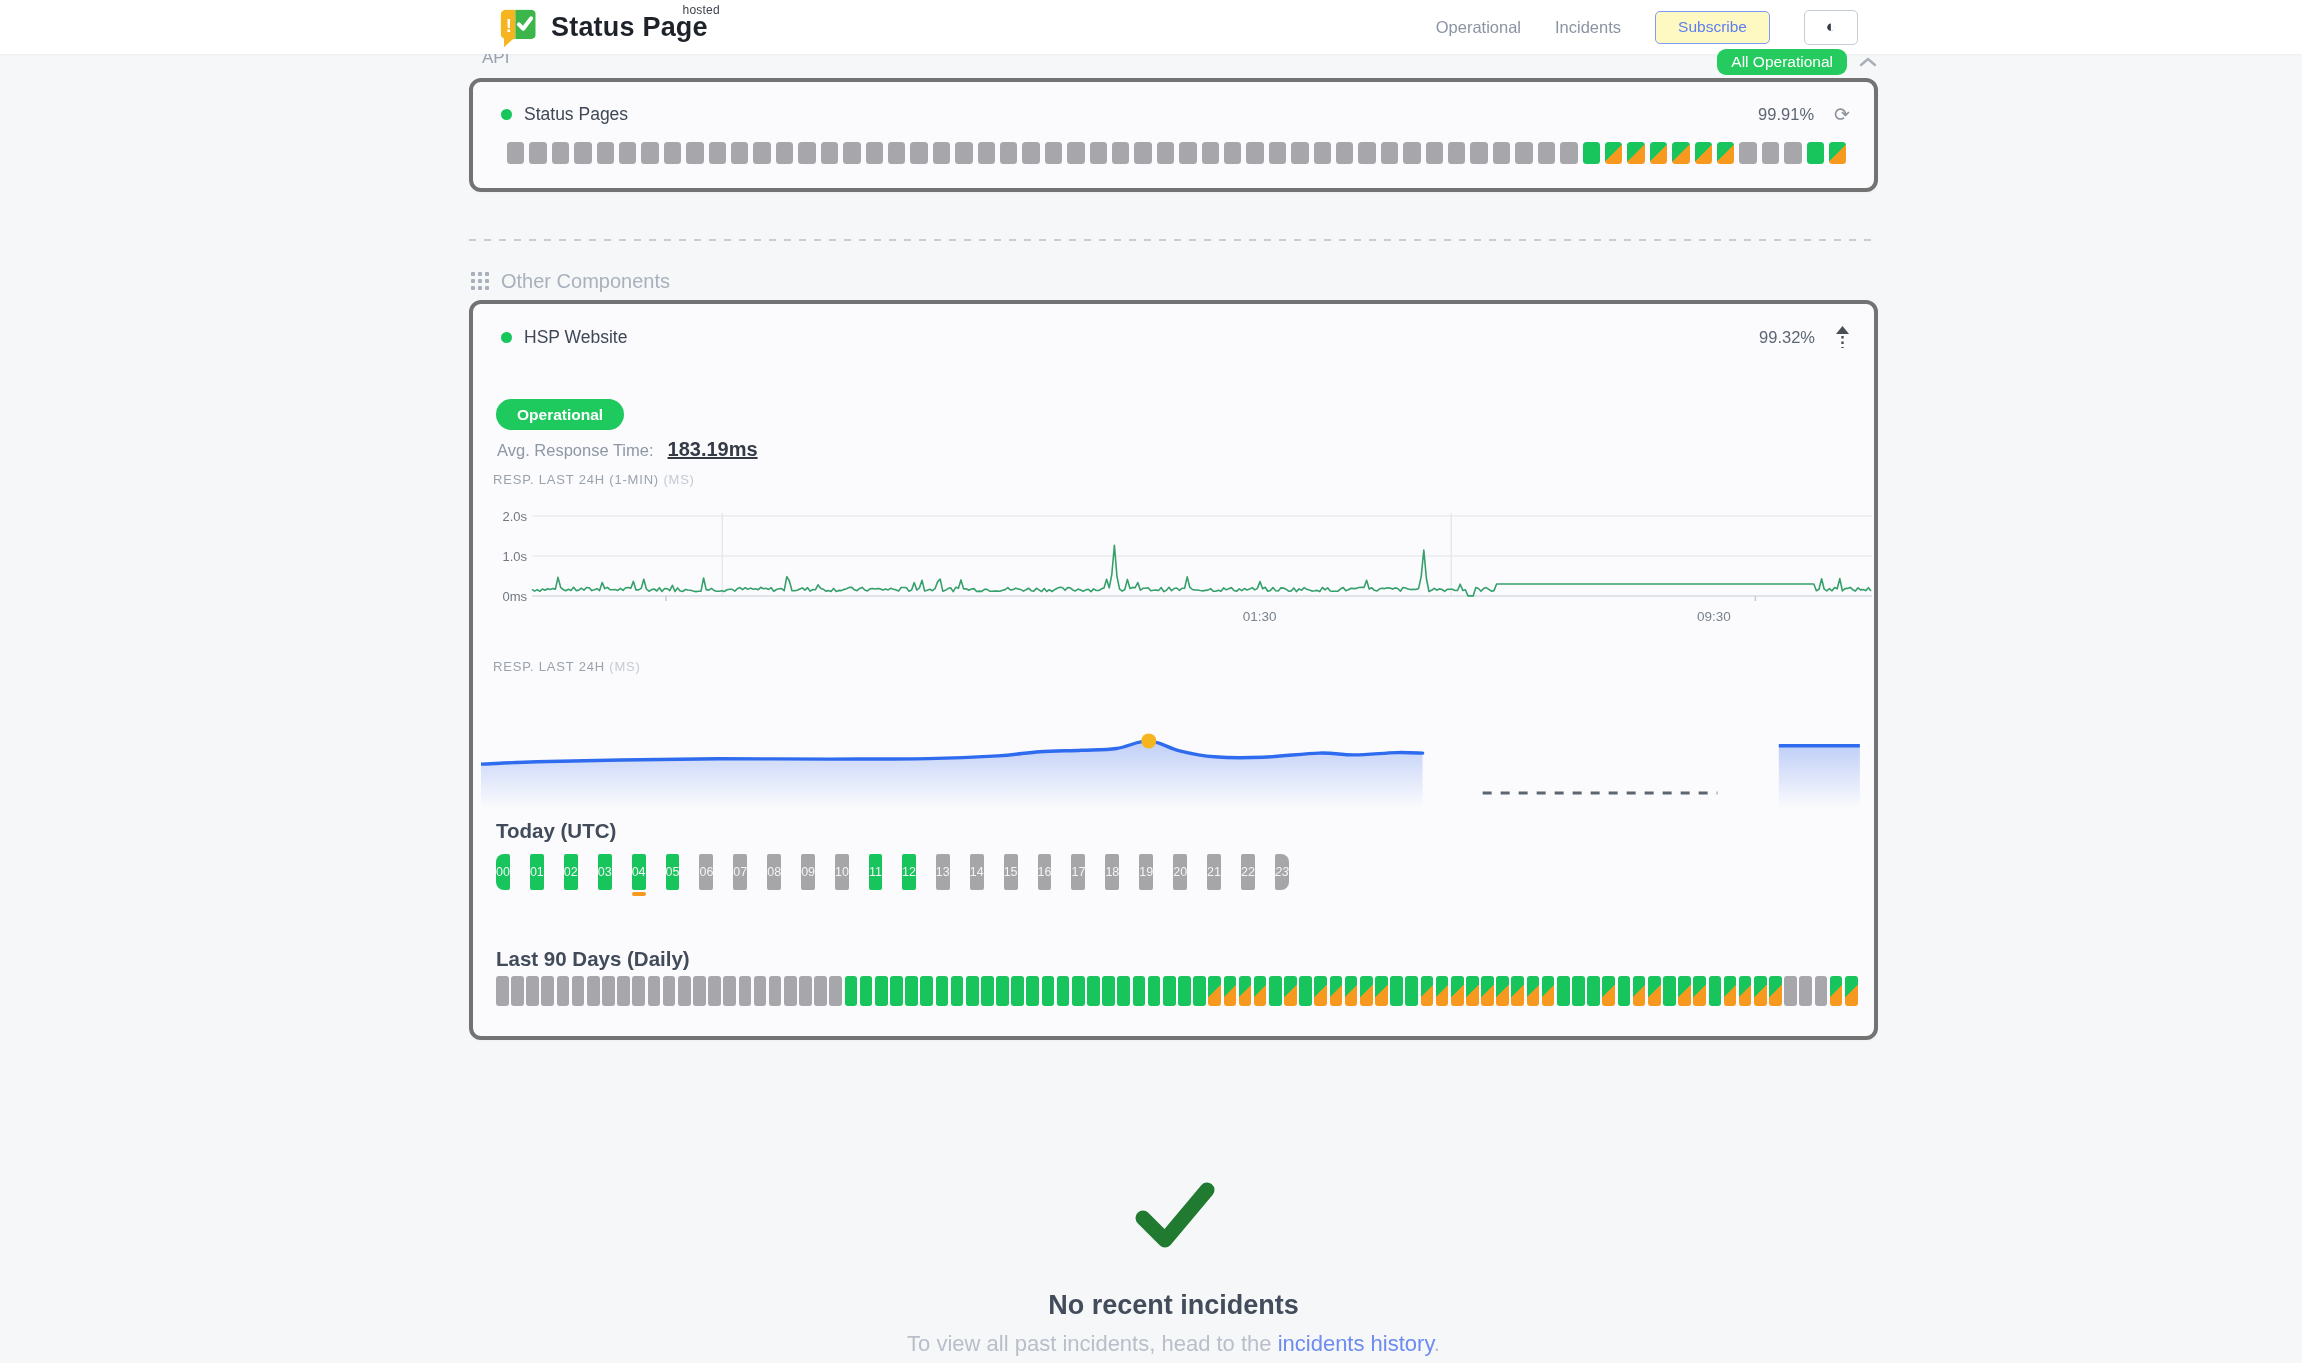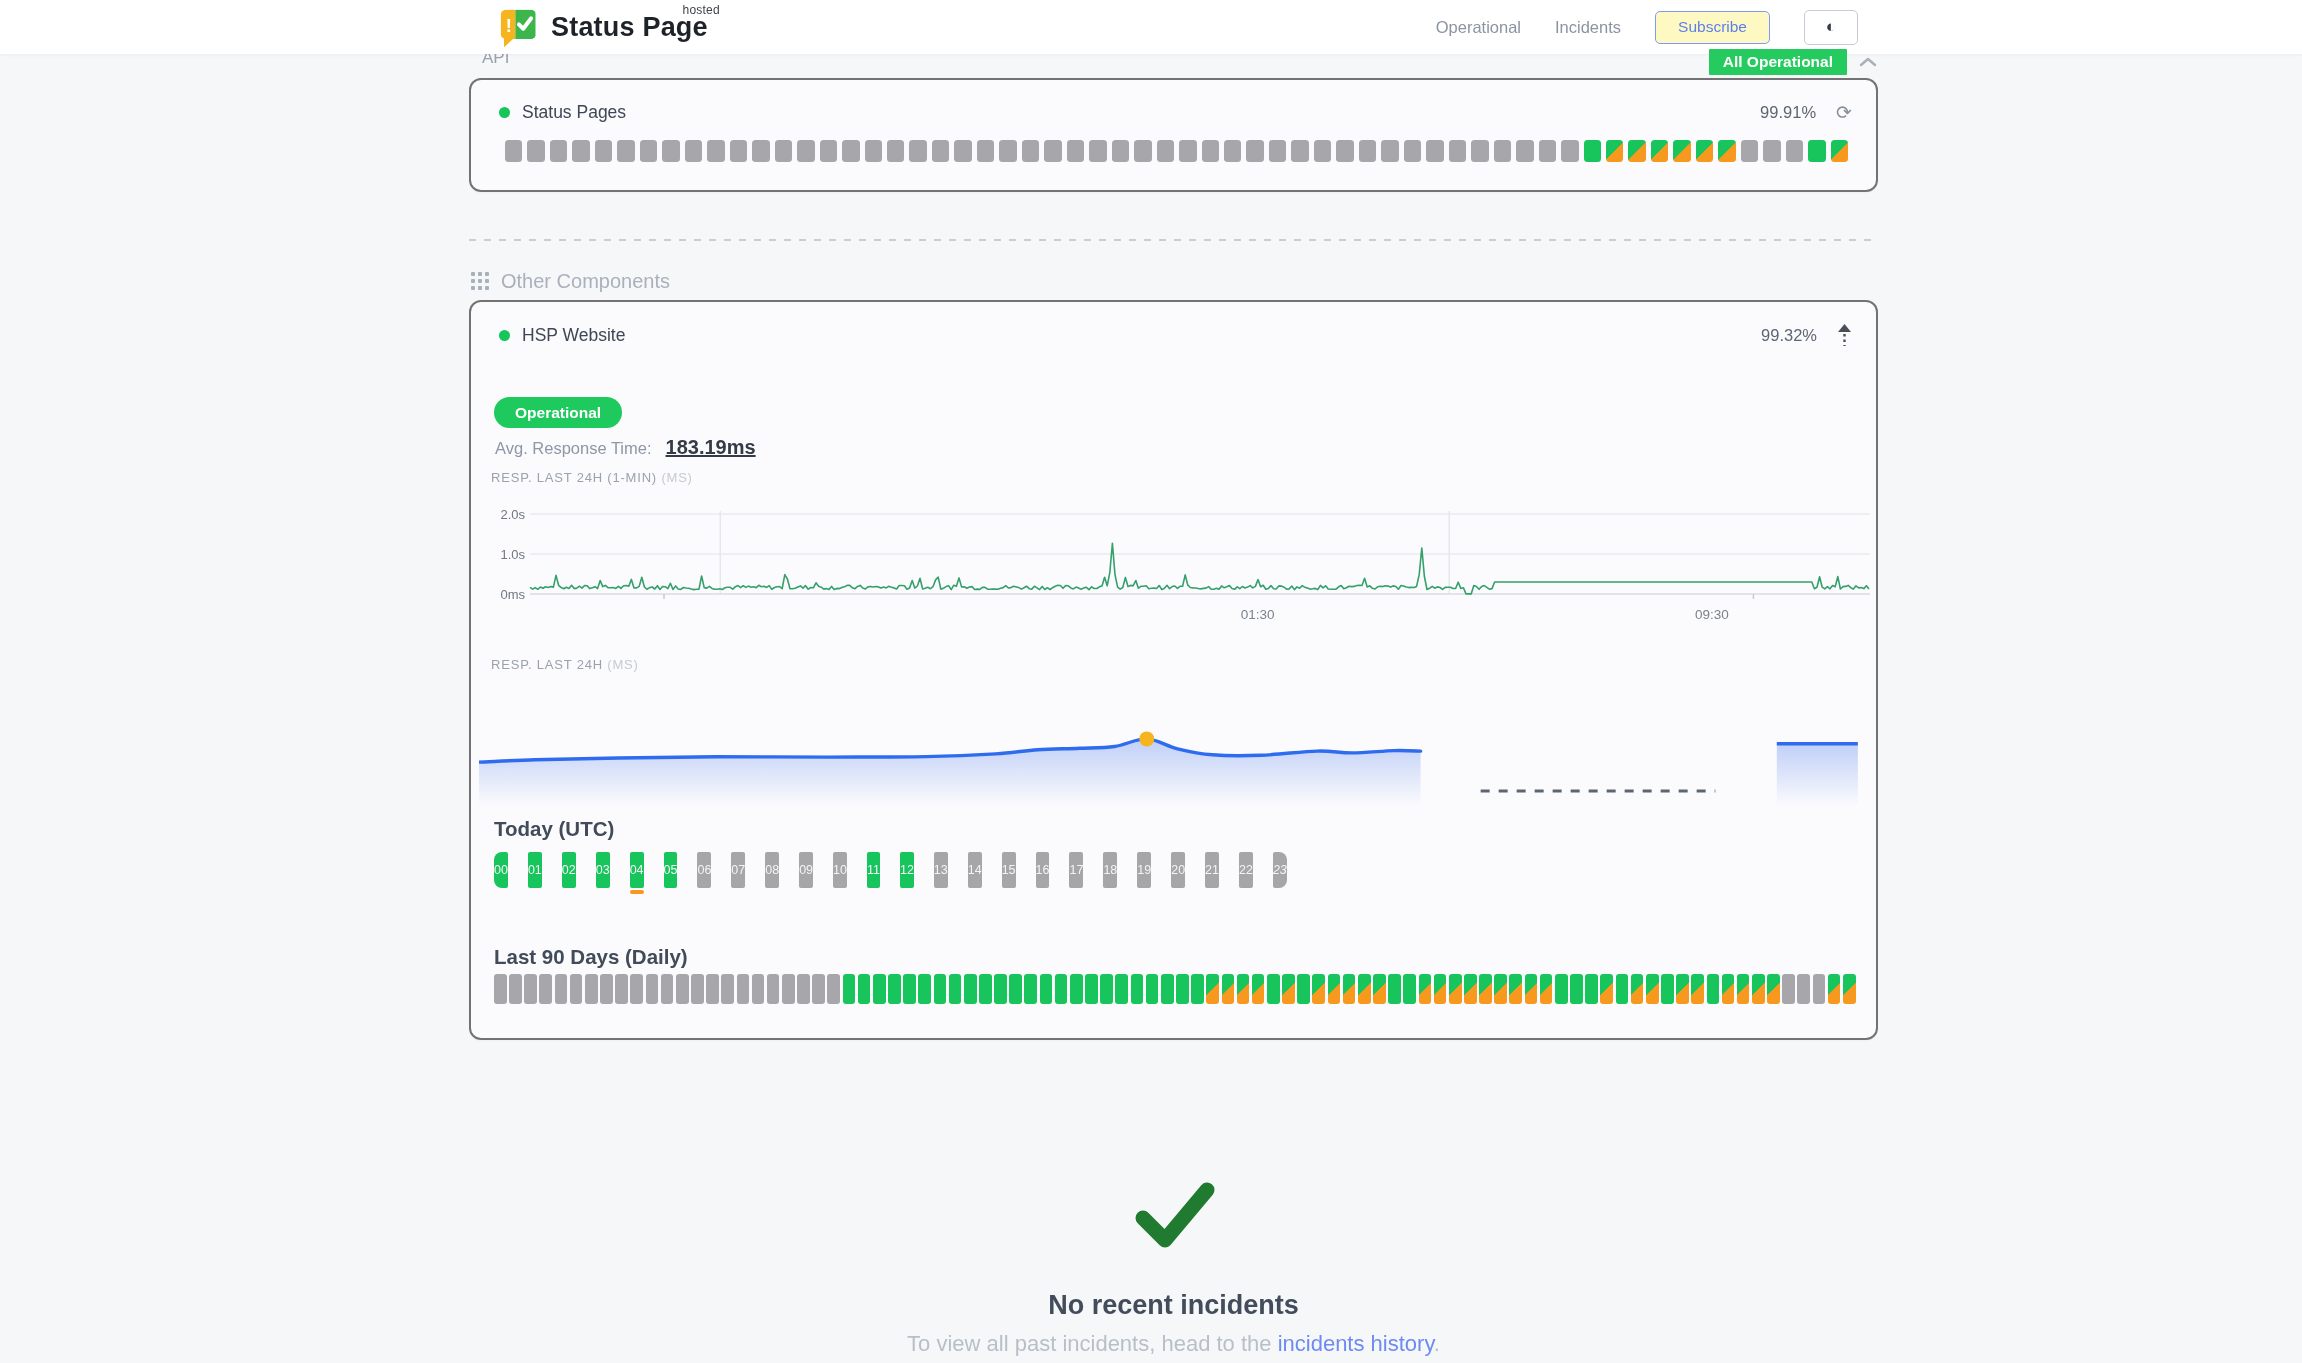--- a/index.html
+++ b/index.html
@@ -11,27 +11,27 @@
   .header-inner{position:absolute;left:469px;width:1409px;height:54px;display:flex;align-items:center;}
   .brand{display:flex;align-items:center;gap:12px;margin-left:28px;}
   .brand-text{position:relative;font-size:27px;font-weight:bold;color:#1e232a;letter-spacing:.2px;}
   .brand-sup{position:absolute;top:-9px;right:-12px;font-size:12px;font-weight:normal;color:#3d434c;}
   .nav{margin-left:auto;display:flex;align-items:center;gap:34px;margin-right:20px;}
   .nav-link{font-size:16.5px;color:#8b94a2;cursor:pointer;}
   .btn-subscribe{height:31px;padding:0 22px;border:1.5px solid #7d9bf5;border-radius:5px;background:#fef9c3;color:#5c7ff0;font-size:15.5px;display:flex;align-items:center;cursor:pointer;}
   .btn-theme{width:52px;height:33px;border:1.5px solid #c6ccd6;border-radius:5px;background:#fff;display:flex;align-items:center;justify-content:center;font-size:17px;color:#343c49;cursor:pointer;}
 
   .badge-row{position:absolute;top:49px;left:469px;width:1409px;display:flex;justify-content:flex-end;align-items:center;gap:11px;z-index:40;}
-  .status-pill{height:26px;padding:0 14px;border-radius:1px;background:#26cb5f;color:#fff;font-size:15.5px;display:flex;align-items:center;font-weight:bold;}
+  .status-pill{height:26px;padding:0 14px;border-radius:9px;background:#26cb5f;color:#fff;font-size:15.5px;display:flex;align-items:center;}
   .chev{width:20px;height:14px;cursor:pointer;display:block;}
 
   .api-label{position:absolute;top:48px;left:482px;z-index:5;font-size:17px;color:#98a1ad;}
 
   
-  .card{position:absolute;left:469px;width:1409px;background:#fbfbfd;border:2px solid #737373;border-radius:12px;box-shadow:0 1px 2px rgba(20,30,50,.03);box-sizing:border-box;}
+  .card{position:absolute;left:469px;width:1409px;background:#fbfbfd;border:4px solid #737373;border-radius:12px;box-shadow:0 1px 2px rgba(20,30,50,.03);box-sizing:border-box;}
   #card-api{top:78px;height:114px;}
   #card-hsp{top:300px;height:740px;}
 
   .comp-row{position:absolute;left:28px;right:24px;display:flex;align-items:center;gap:12px;}
   .dot{width:11px;height:11px;border-radius:50%;background:#15c65b;flex:0 0 auto;}
   .comp-name{font-size:17.5px;color:#3e4755;font-weight:500;}
   .comp-uptime{margin-left:auto;font-size:16.5px;color:#5d6673;}
   .refresh-ic{font-size:19px;color:#8a9098;margin-left:8px;cursor:pointer;line-height:1;}
 
   .bars{position:absolute;display:flex;}

